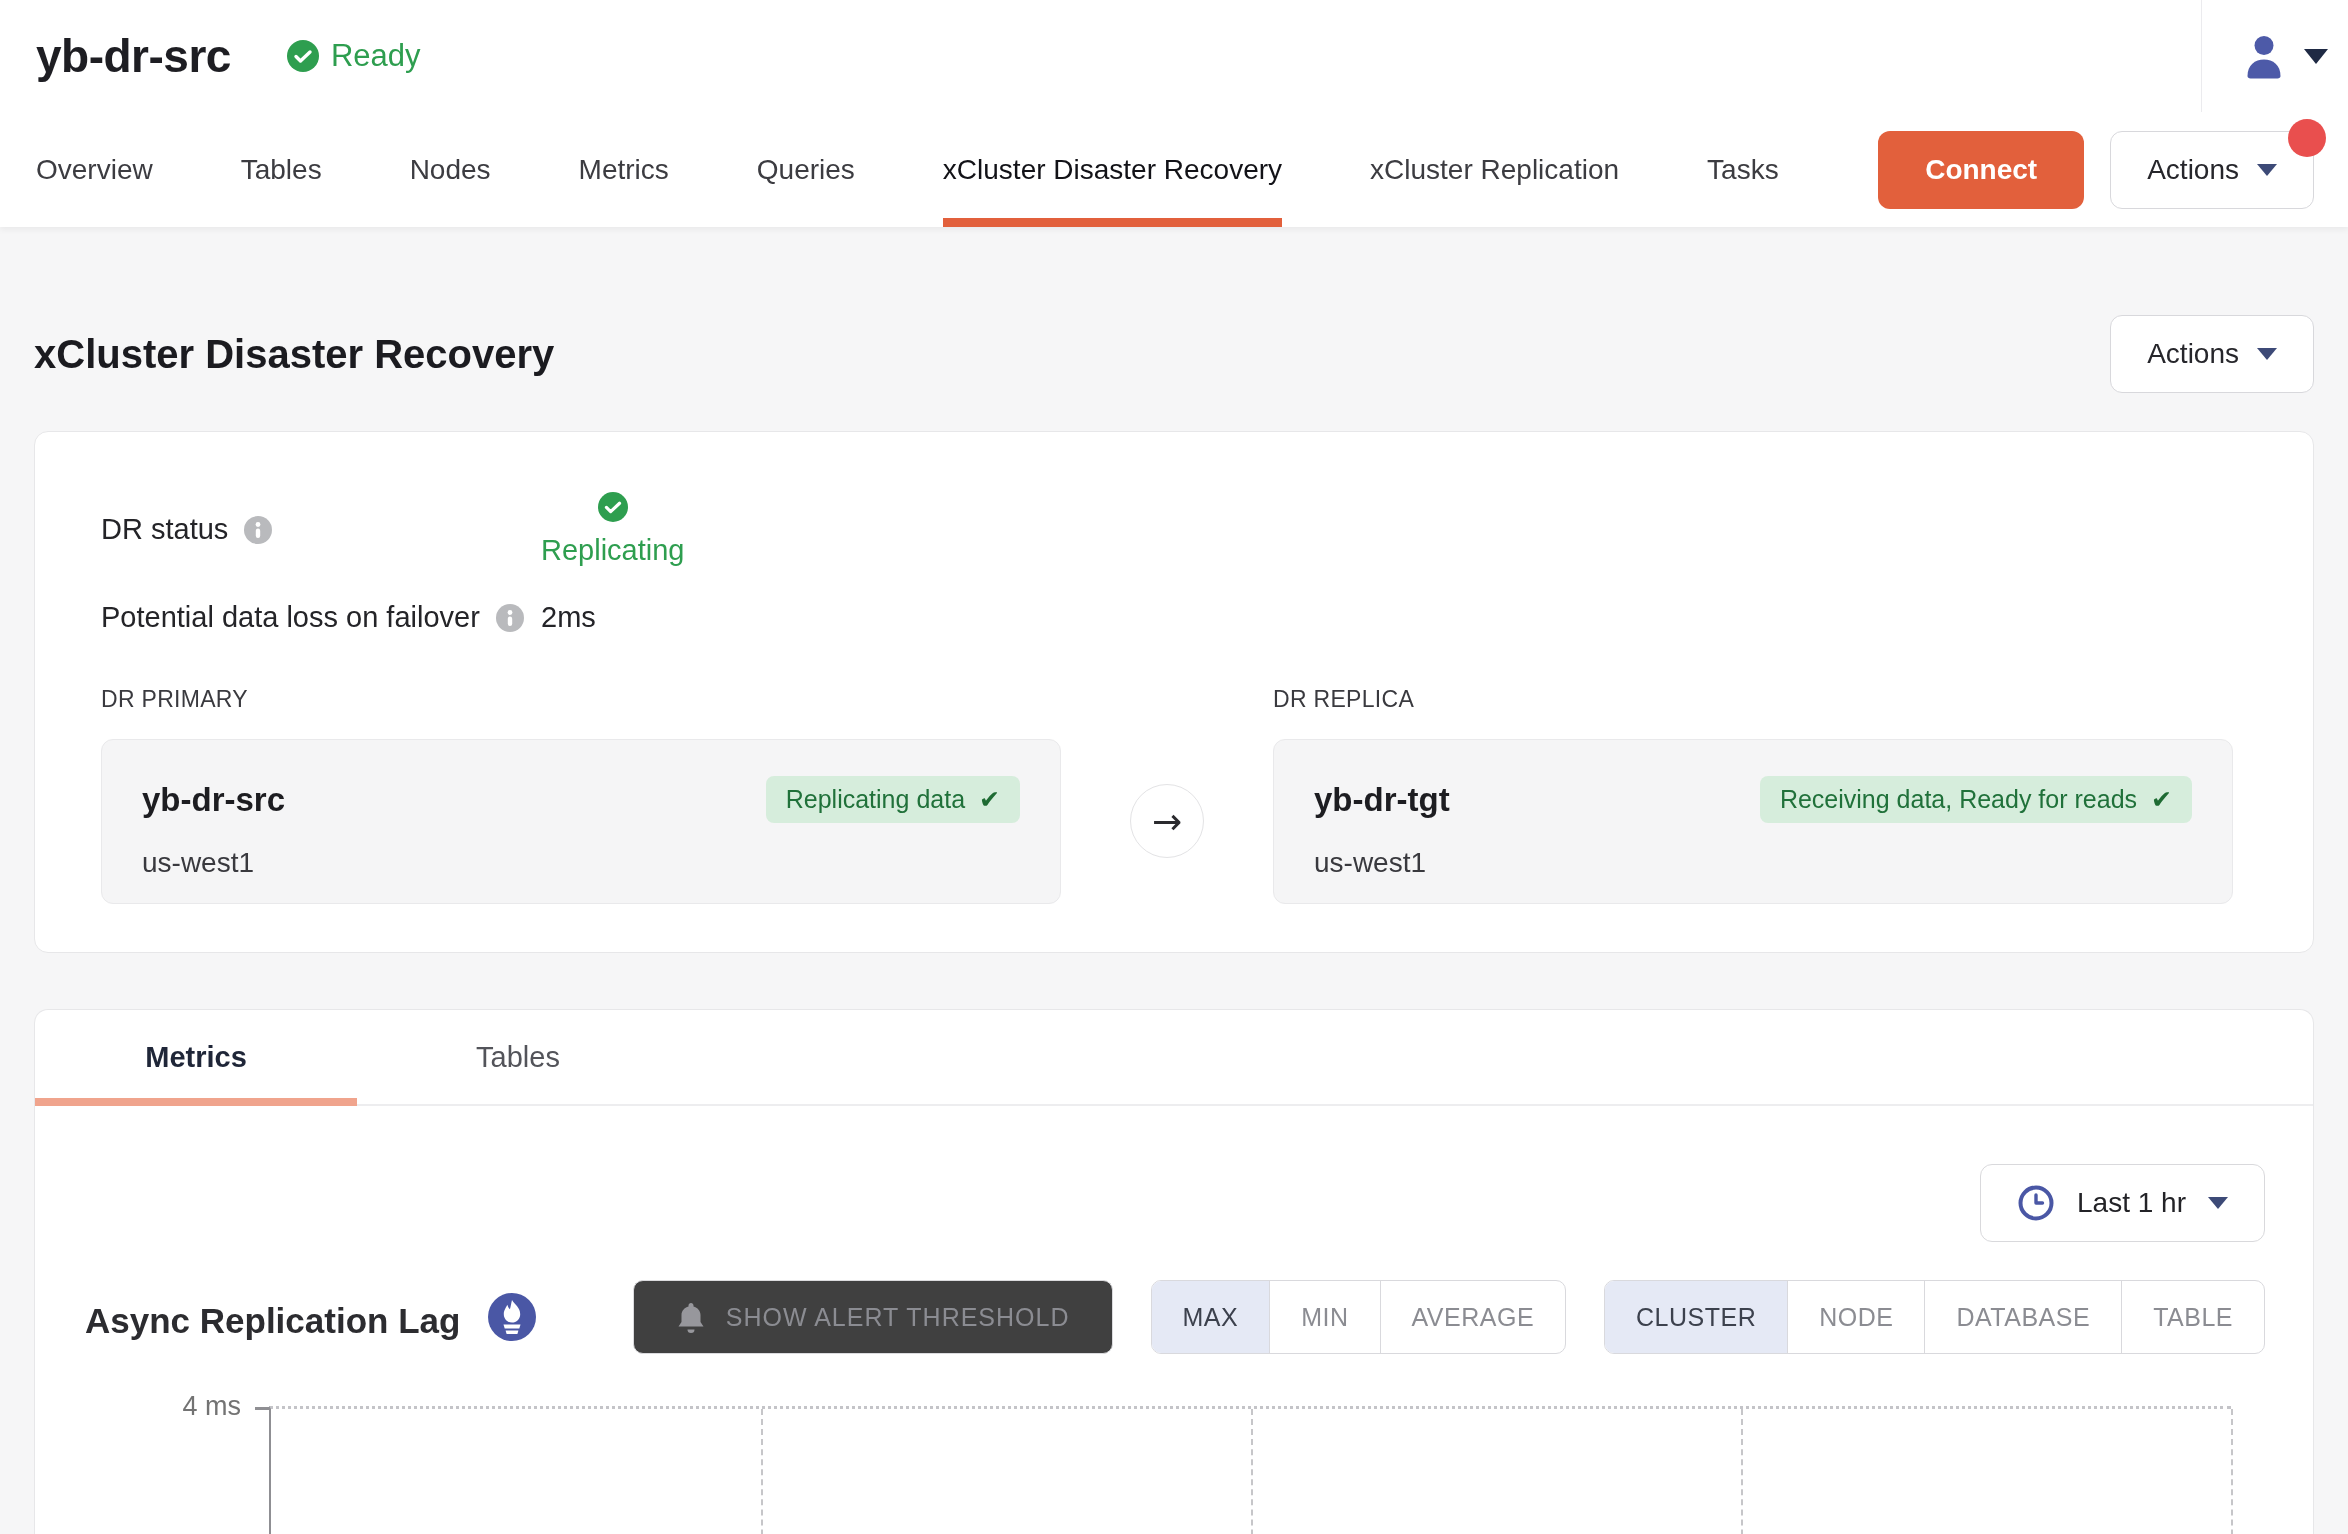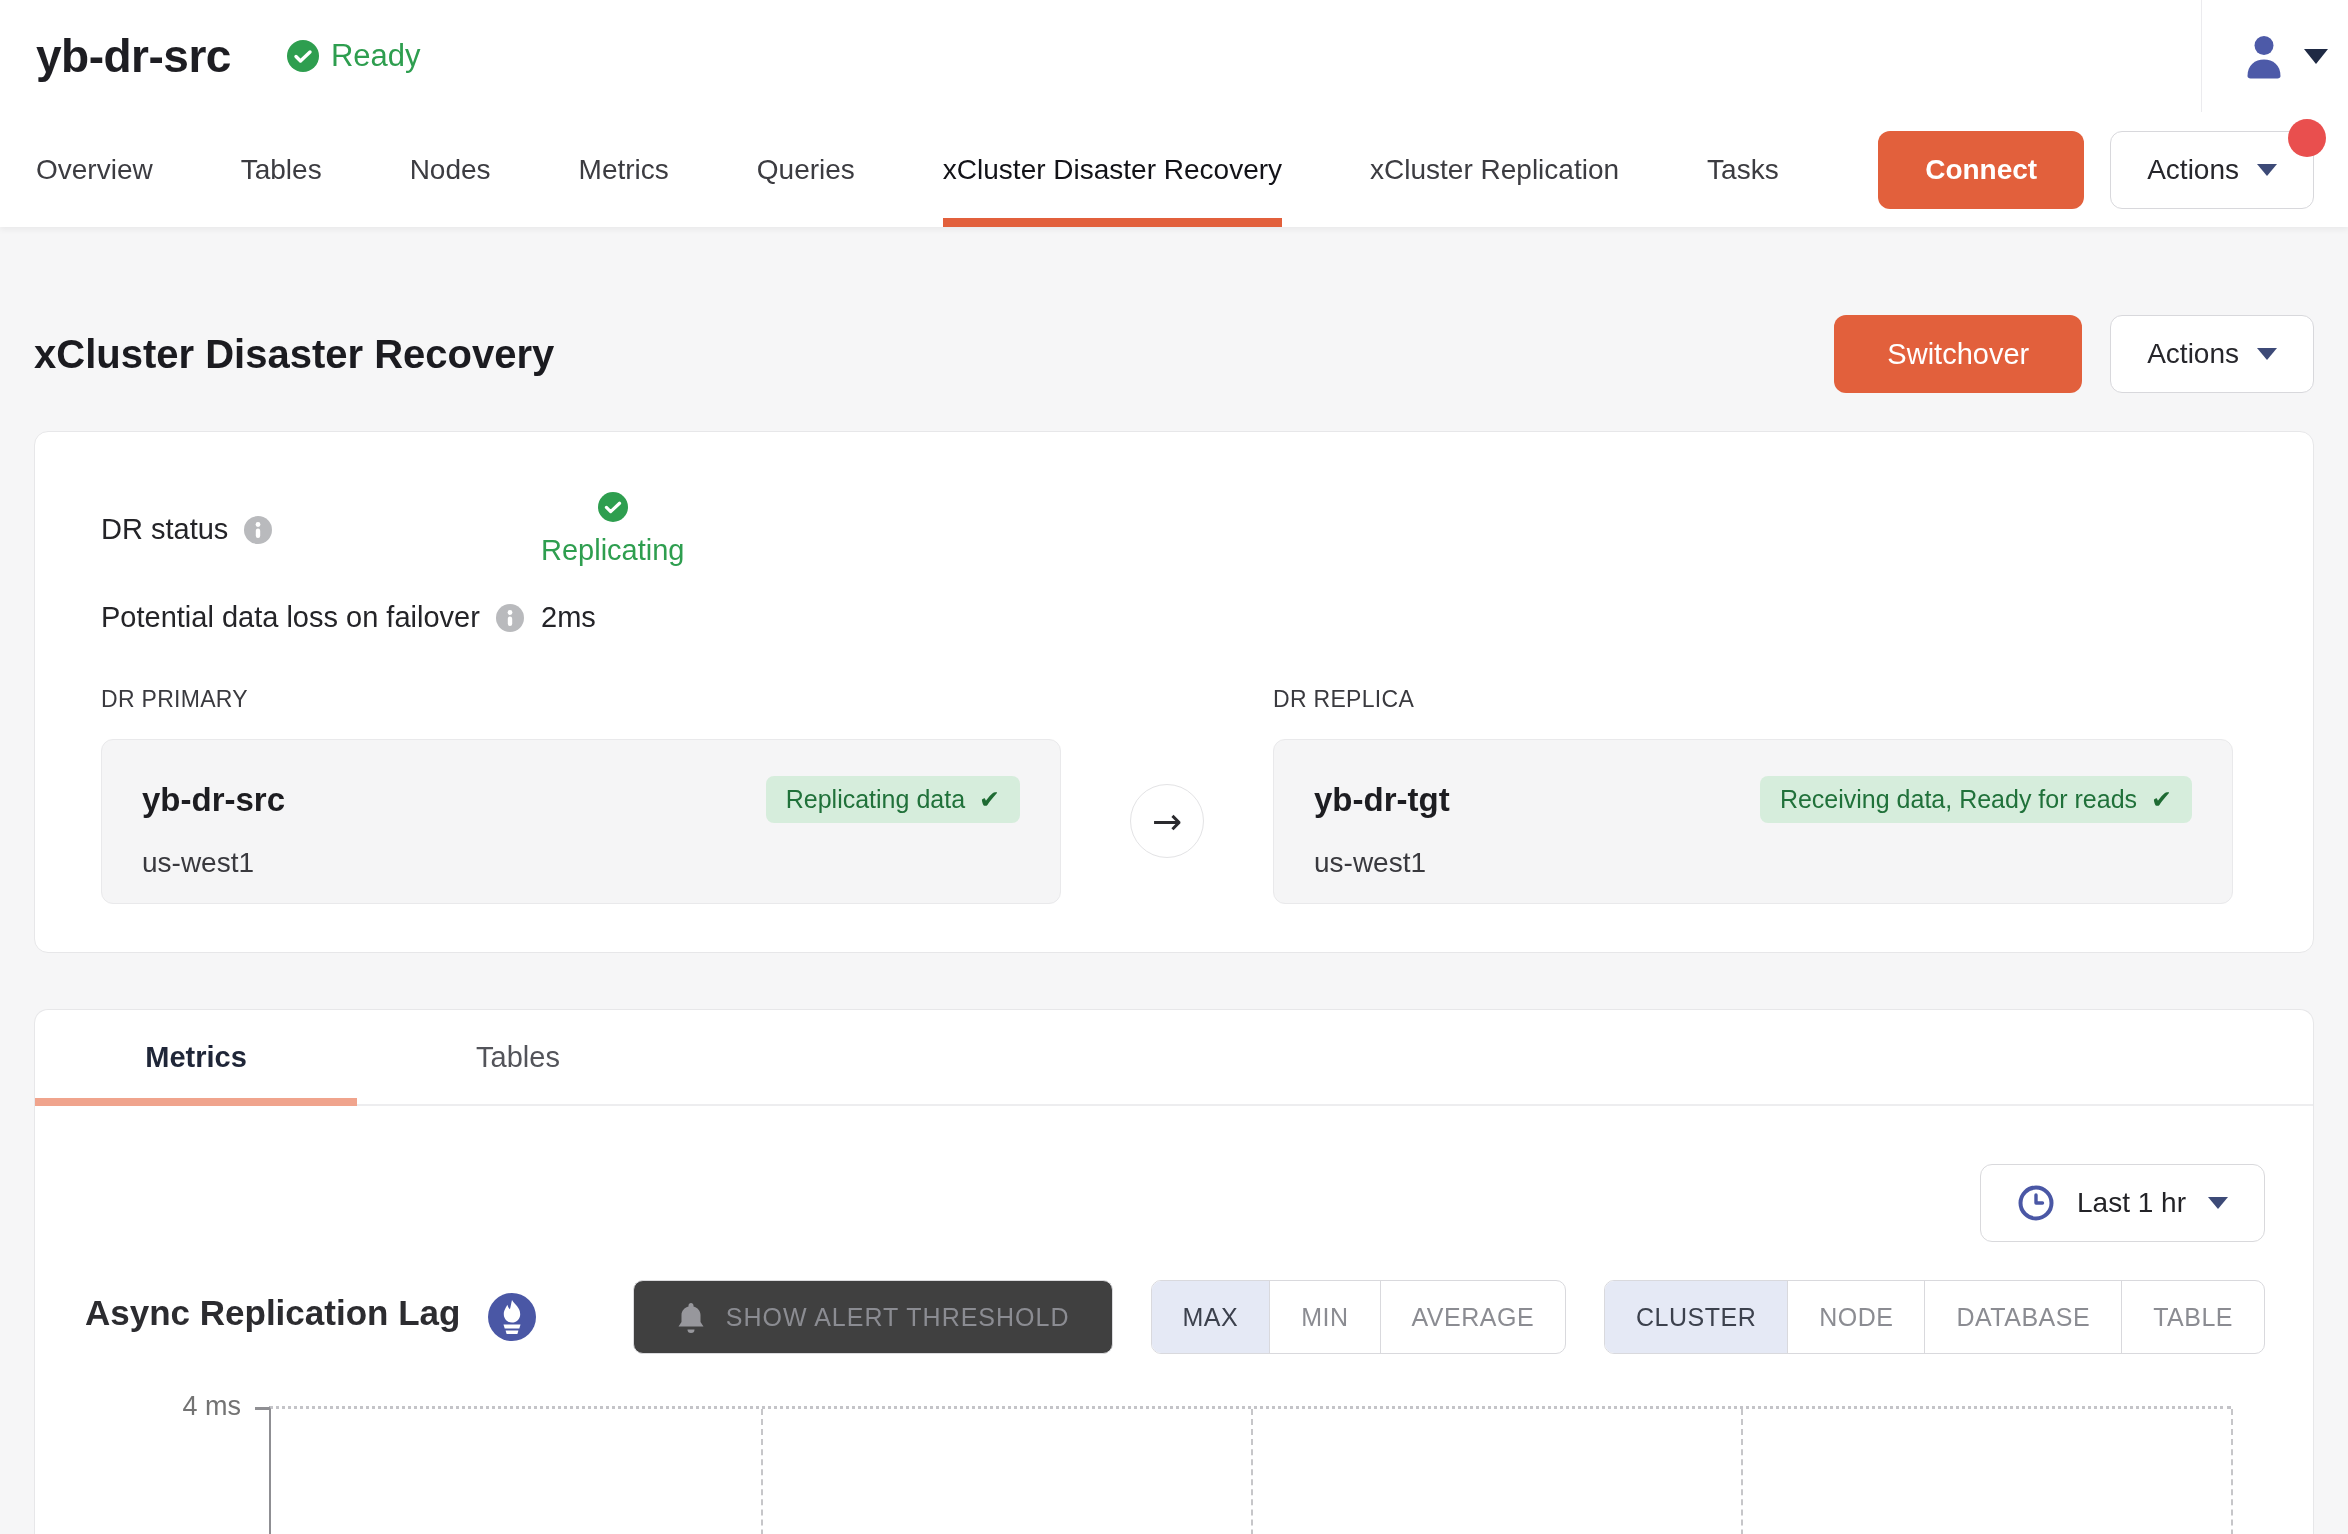--- a/index.html
+++ b/index.html
@@ -71,21 +71,21 @@
   .sub-tab { width:322px; display:flex; align-items:center; justify-content:center;
              font-size:29px; color:#53545A; position:relative; cursor:pointer; }
   .sub-tab.active { color:#1F2638; font-weight:700; }
   .sub-tab.active::after { content:''; position:absolute; left:0; right:0; bottom:-2px; height:8px; background:#F0A48D; }
 
   .range-row { display:flex; justify-content:flex-end; padding-right:48px; margin-top:58px; }
   .range-btn { height:78px; padding:0 36px; border:1px solid #D9D9DC; border-radius:12px; background:#fff;
                display:flex; align-items:center; gap:22px; font-size:28px; color:#232327; cursor:pointer; }
 
   .chart-header { display:flex; align-items:center; margin-top:38px; padding:0 48px 0 50px; }
-  .chart-title { font-size:35px; font-weight:700; color:#2C2C30; display:flex; align-items:flex-start; gap:28px; }
+  .chart-title { font-size:35px; font-weight:700; color:#2C2C30; display:flex; align-items:flex-end; gap:28px; }
   .chart-controls { margin-left:auto; display:flex; align-items:center; gap:38px; }
   .threshold-btn { height:74px; padding:0 42px; border:1px solid #DBDBDE; border-radius:10px; background:#404040;
                    display:flex; align-items:center; gap:20px; font-size:25px; color:#8B8C92;
                    letter-spacing:1px; cursor:pointer; }
   .toggle-group { display:flex; border:1px solid #D9D9DD; border-radius:10px; overflow:hidden; height:74px; background:#fff;text-align:right; }
   .toggle { padding:0 31px; display:flex; align-items:center; font-size:25px; color:#8B8C92;
             border-left:1px solid #D9D9DD; letter-spacing:0.5px; cursor:pointer; }
   .toggle:first-child { border-left:none; }
   .toggle.selected { background:#E5E9F5; color:#3C414D; }
 
@@ -143,21 +143,20 @@
         </div>
         <div class="notif-dot"></div>
       </div>
     </div>
   </div>
 </div>
 
 <div class="page-heading">
   <div class="page-title">xCluster Disaster Recovery</div>
   <div class="btns">
-    <div class="btn btn-orange btn-switchover">Switchover</div>
     <div class="btn btn-white">
       <span>Actions</span>
       <span class="caret small"></span>
     </div>
   </div>
 </div>
 
 <div class="card dr-card">
   <div class="status-row">
     <div class="status-label">

